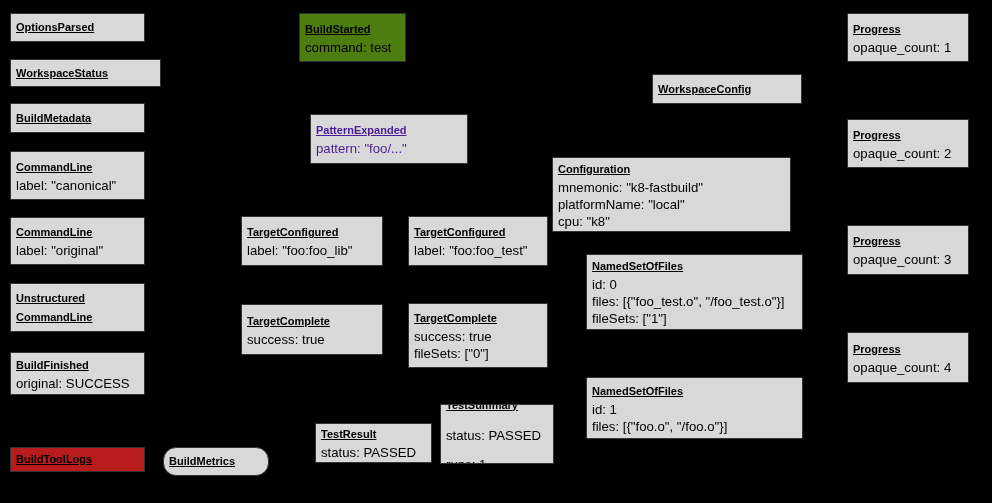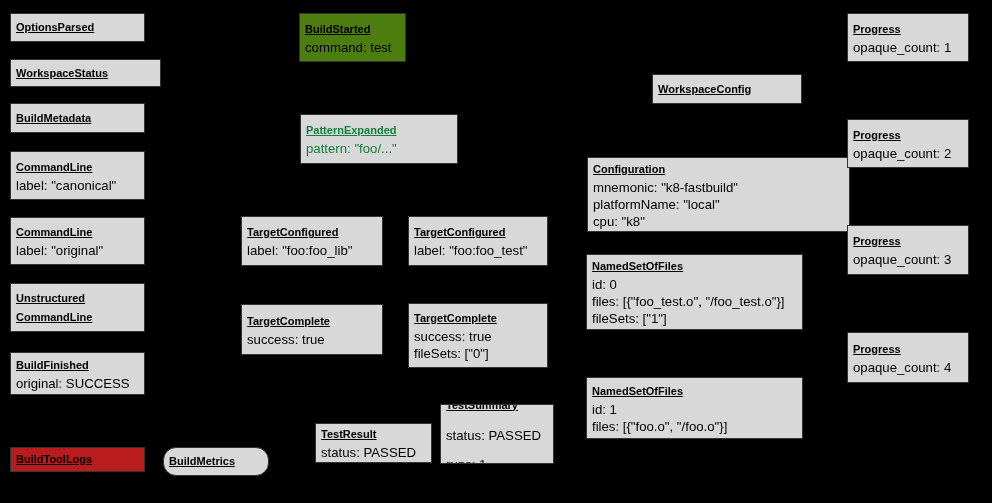--- a/index.html
+++ b/index.html
@@ -73,21 +73,21 @@
     <div class="box" style="left: 10px; top: 447px; width: 135px; height: 25px; background: #b91c1c; border-color: rgb(51, 51, 51); color: rgb(0, 0, 0);">
       <div class="box-title">BuildToolLogs</div>
     </div>
     <div class="box" style="left: 163px; top: 447px; width: 106px; height: 29px; background: rgb(216, 216, 216); border-color: rgb(51, 51, 51); color: rgb(0, 0, 0); border-radius: 13px;">
       <div class="box-title">BuildMetrics</div>
     </div>
     <div class="box" style="left: 299px; top: 13px; width: 107px; height: 49px; background: #4d7c0f; border-color: rgb(51, 51, 51); color: rgb(0, 0, 0);">
       <div class="box-title">BuildStarted</div>
       <div class="box-field">command: test</div>
     </div>
-    <div class="box" style="left: 300px; top: 114px; width: 158px; height: 50px; background: rgb(216, 216, 216); border-color: rgb(51, 51, 51); color: #15803d;">
+    <div class="box" style="left: 310px; top: 114px; width: 158px; height: 50px; background: rgb(216, 216, 216); border-color: rgb(51, 51, 51); color: #4c1d95;">
       <div class="box-title">PatternExpanded</div>
       <div class="box-field">pattern: "foo/..."</div>
     </div>
     <div class="box" style="left: 241px; top: 216px; width: 142px; height: 50px; background: rgb(216, 216, 216); border-color: rgb(51, 51, 51); color: rgb(0, 0, 0);">
       <div class="box-title">TargetConfigured</div>
       <div class="box-field">label: "foo:foo_lib"</div>
     </div>
     <div class="box" style="left: 408px; top: 216px; width: 140px; height: 50px; background: rgb(216, 216, 216); border-color: rgb(51, 51, 51); color: rgb(0, 0, 0);">
       <div class="box-title">TargetConfigured</div>
       <div class="box-field">label: "foo:foo_test"</div>
@@ -106,21 +106,21 @@
       <div class="box-field">status: PASSED</div>
     </div>
     <div class="box" style="left: 440px; top: 404px; width: 114px; height: 60px; background: rgb(216, 216, 216); border-color: rgb(51, 51, 51); color: rgb(0, 0, 0); gap: 12px;">
       <div class="box-title">TestSummary</div>
       <div class="box-field">status: PASSED</div>
       <div class="box-field">runs: 1</div>
     </div>
     <div class="box" style="left: 652px; top: 74px; width: 150px; height: 30px; background: rgb(216, 216, 216); border-color: rgb(51, 51, 51); color: rgb(0, 0, 0);">
       <div class="box-title">WorkspaceConfig</div>
     </div>
-    <div class="box" style="left: 587px; top: 157px; width: 263px; height: 75px; background: rgb(216, 216, 216); border-color: rgb(51, 51, 51); color: rgb(0, 0, 0);">
+    <div class="box" style="left: 552px; top: 157px; width: 239px; height: 75px; background: rgb(216, 216, 216); border-color: rgb(51, 51, 51); color: rgb(0, 0, 0);">
       <div class="box-title">Configuration</div>
       <div class="box-field">mnemonic: "k8-fastbuild"</div>
       <div class="box-field">platformName: "local"</div>
       <div class="box-field">cpu: "k8"</div>
     </div>
     <div class="box" style="left: 586px; top: 254px; width: 217px; height: 76px; background: rgb(216, 216, 216); border-color: rgb(51, 51, 51); color: rgb(0, 0, 0);">
       <div class="box-title">NamedSetOfFiles</div>
       <div class="box-field">id: 0</div>
       <div class="box-field">files: [{"foo_test.o", "/foo_test.o"}]</div>
       <div class="box-field">fileSets: ["1"]</div>

